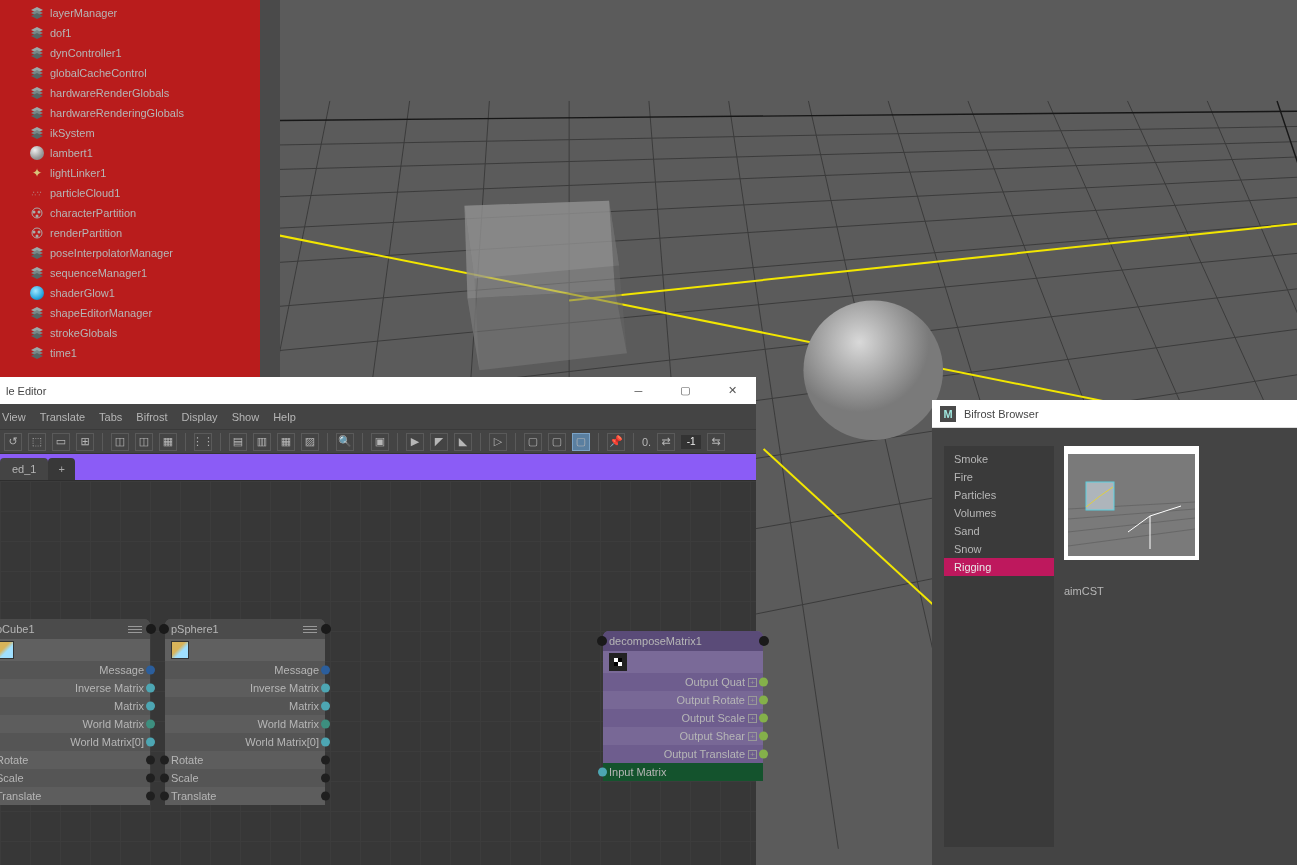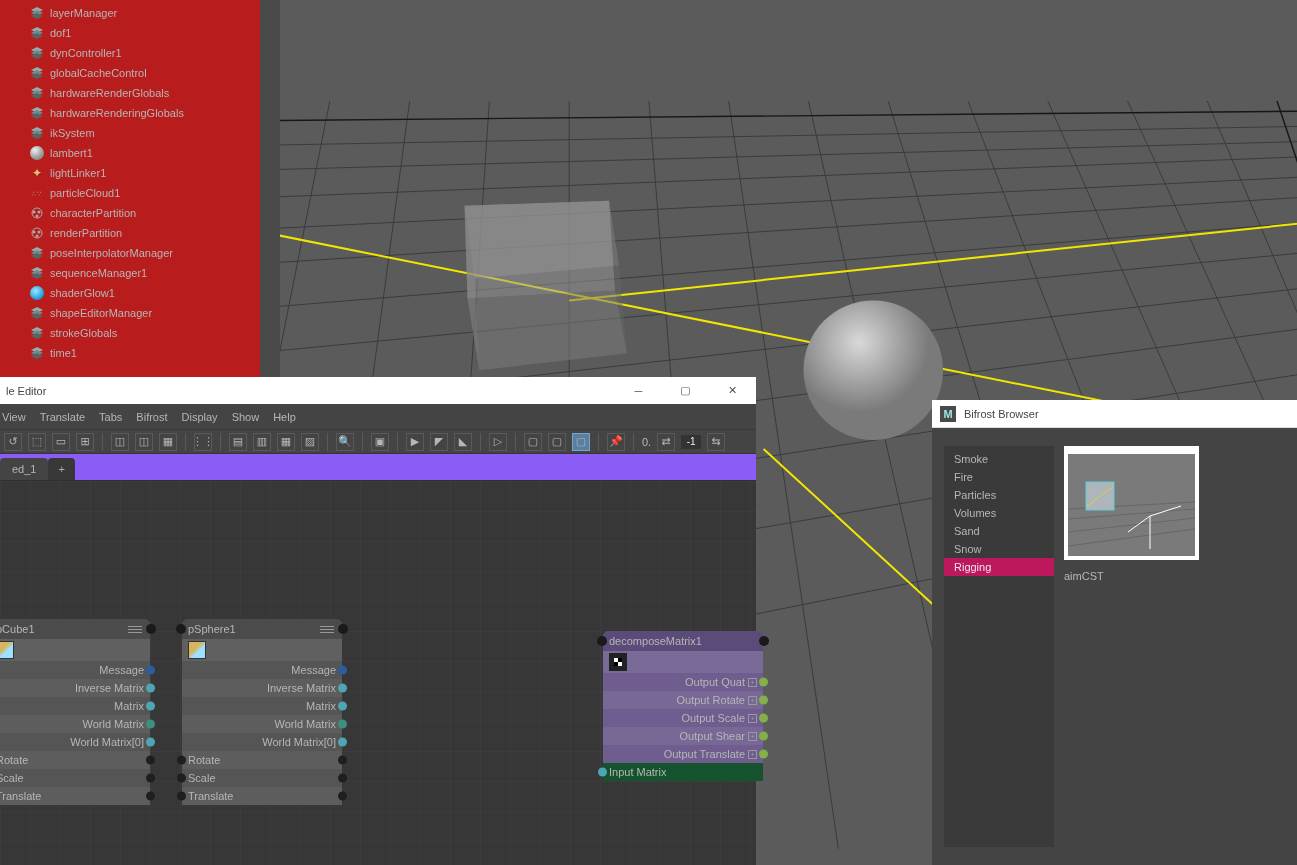--- a/index.html
+++ b/index.html
@@ -80,21 +80,21 @@
   .bifrost{position:absolute;left:932px;top:400px;right:0;background:#fff}
   .bf-title{height:28px;display:flex;align-items:center;gap:8px;padding-left:8px;color:#444;border-bottom:1px solid #ddd}
   .bf-logo{width:16px;height:16px;background:#4a4a4a;color:#9fe6de;display:flex;align-items:center;justify-content:center;font-weight:bold;font-size:11px}
   .bf-body{background:#444;min-height:437px;display:flex;padding:18px 12px;gap:10px}
   .bf-cat{background:#3a3a3a;width:110px;padding:4px 0}
   .bf-cat div{height:18px;display:flex;align-items:center;padding:0 10px;cursor:default}
   .bf-cat div.sel{background:#be185d;color:#e8e8e8}
   .bf-thumb{width:135px}
   .bf-thumb .timg{width:135px;height:114px;background:#777;border:4px solid #fff;border-top-width:8px;position:relative}
   .bf-thumb .timg svg{position:absolute;left:0;top:0}
-  .bf-thumb .tlabel{margin-top:10px}
+  .bf-thumb .tlabel{margin-top:25px}
 
   .ne-menubar span{cursor:default}
 </style>
 </head>
 <body>
 
 <div class="viewport">
   <svg class="grid" viewBox="0 0 1020 865">
 
     <g stroke="#3b3b3b" stroke-width="1">
@@ -420,21 +420,21 @@
       <div class="nrow left">
           <span>Scale</span>
           <div class="port r pc-dark"></div>
         </div>
       <div class="nrow left">
           <span>Translate</span>
           <div class="port r pc-dark"></div>
         </div>
     </div>
 
-    <div class="node trans" style="left:182px;top:138px">
+    <div class="node trans" style="left:165px;top:138px">
       <div class="nhead">
         <span>pSphere1</span>
         <div class="hport l"></div>
         <div class="hport r"></div>
         <div class="menu-dots">
             <span></span>
             <span></span>
             <span></span>
           </div>
       </div>

